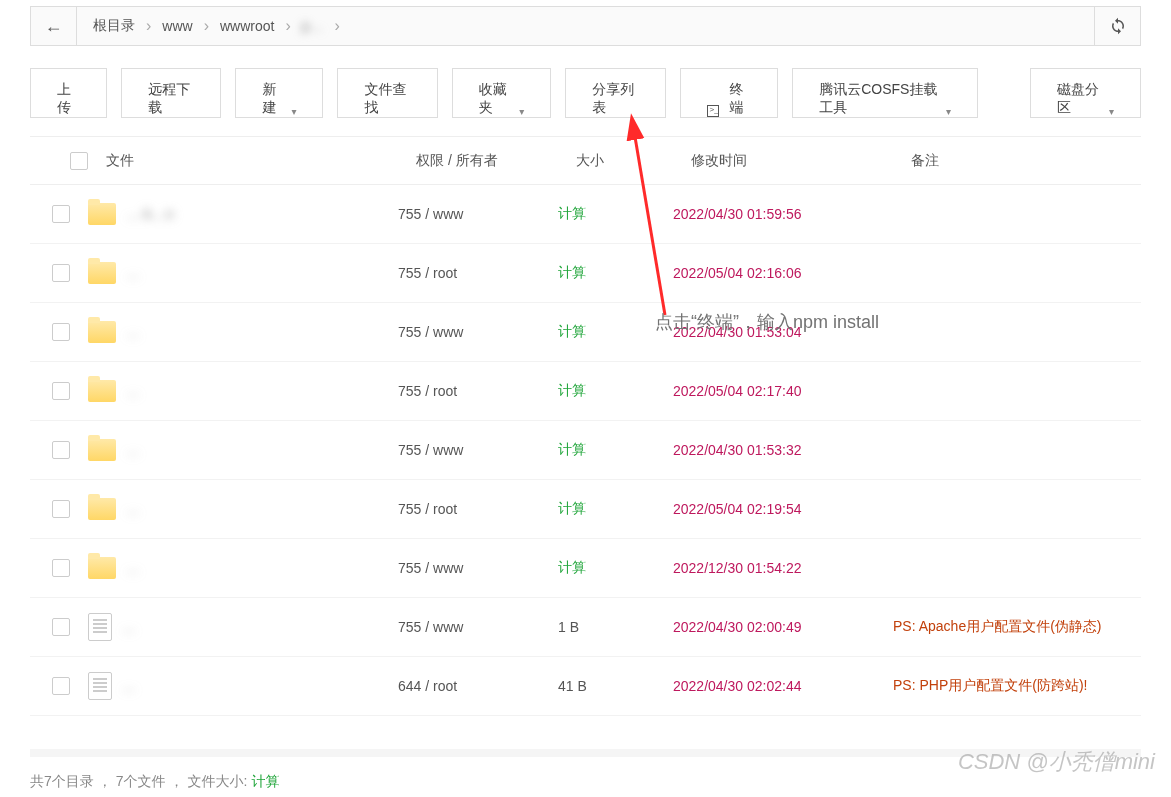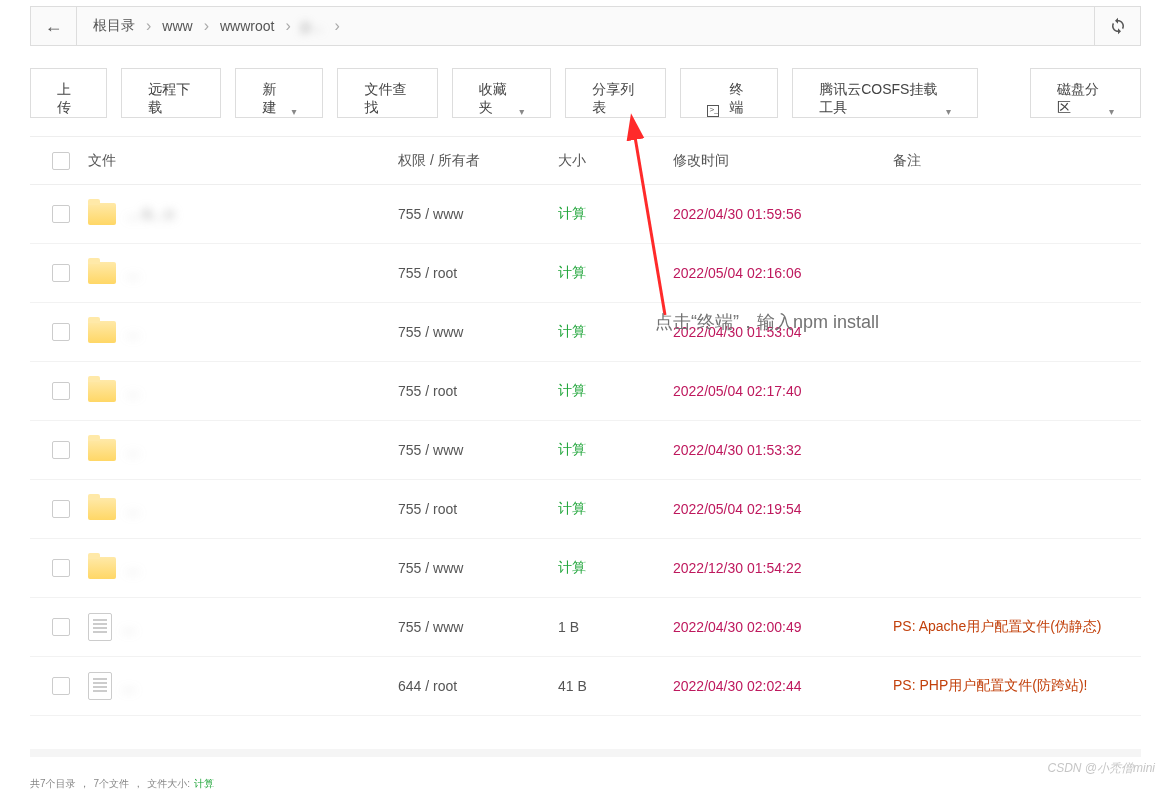--- a/index.html
+++ b/index.html
@@ -96,21 +96,21 @@
     display: grid;
     grid-template-columns: 50px 310px 160px 115px 220px 1fr;
     align-items: center;
   }
   .thead {
     height: 48px;
     border-bottom: 1px solid #eee;
     color: #555;
     font-weight: 500;
   }
-  .thead > div { padding: 0 8px; }
+  .thead > div { padding: 0 8px; margin-left: 18px; }
   .trow {
     height: 59px;
     border-bottom: 1px solid #f2f2f2;
     color: #555;
   }
   .trow > div { padding: 0 8px; }
   .chk {
     width: 18px; height: 18px;
     border: 1px solid #ccc;
     border-radius: 2px;
@@ -171,33 +171,33 @@
     white-space: nowrap;
     pointer-events:none;
   }
 
   
   .footer {
     position: absolute;
     bottom: 6px;
     left: 30px;
     color: #888;
-    font-size: 10px;
+    font-size: 14px;
     display:flex;
     gap:4px;
     align-items:center;
   }
   .footer .calc { color:#20a53a; }
 
   
   .watermark {
     position:absolute;
     bottom:20px; right:16px;
     color: rgba(150,150,150,0.55);
-    font-size: 12px;
+    font-size: 22px;
     font-style: italic;
     pointer-events:none;
   }
 
   
   .hscroll {
     position:absolute;
     left:30px; right:30px; bottom:40px;
     height:8px;
     background:#f5f5f5;

